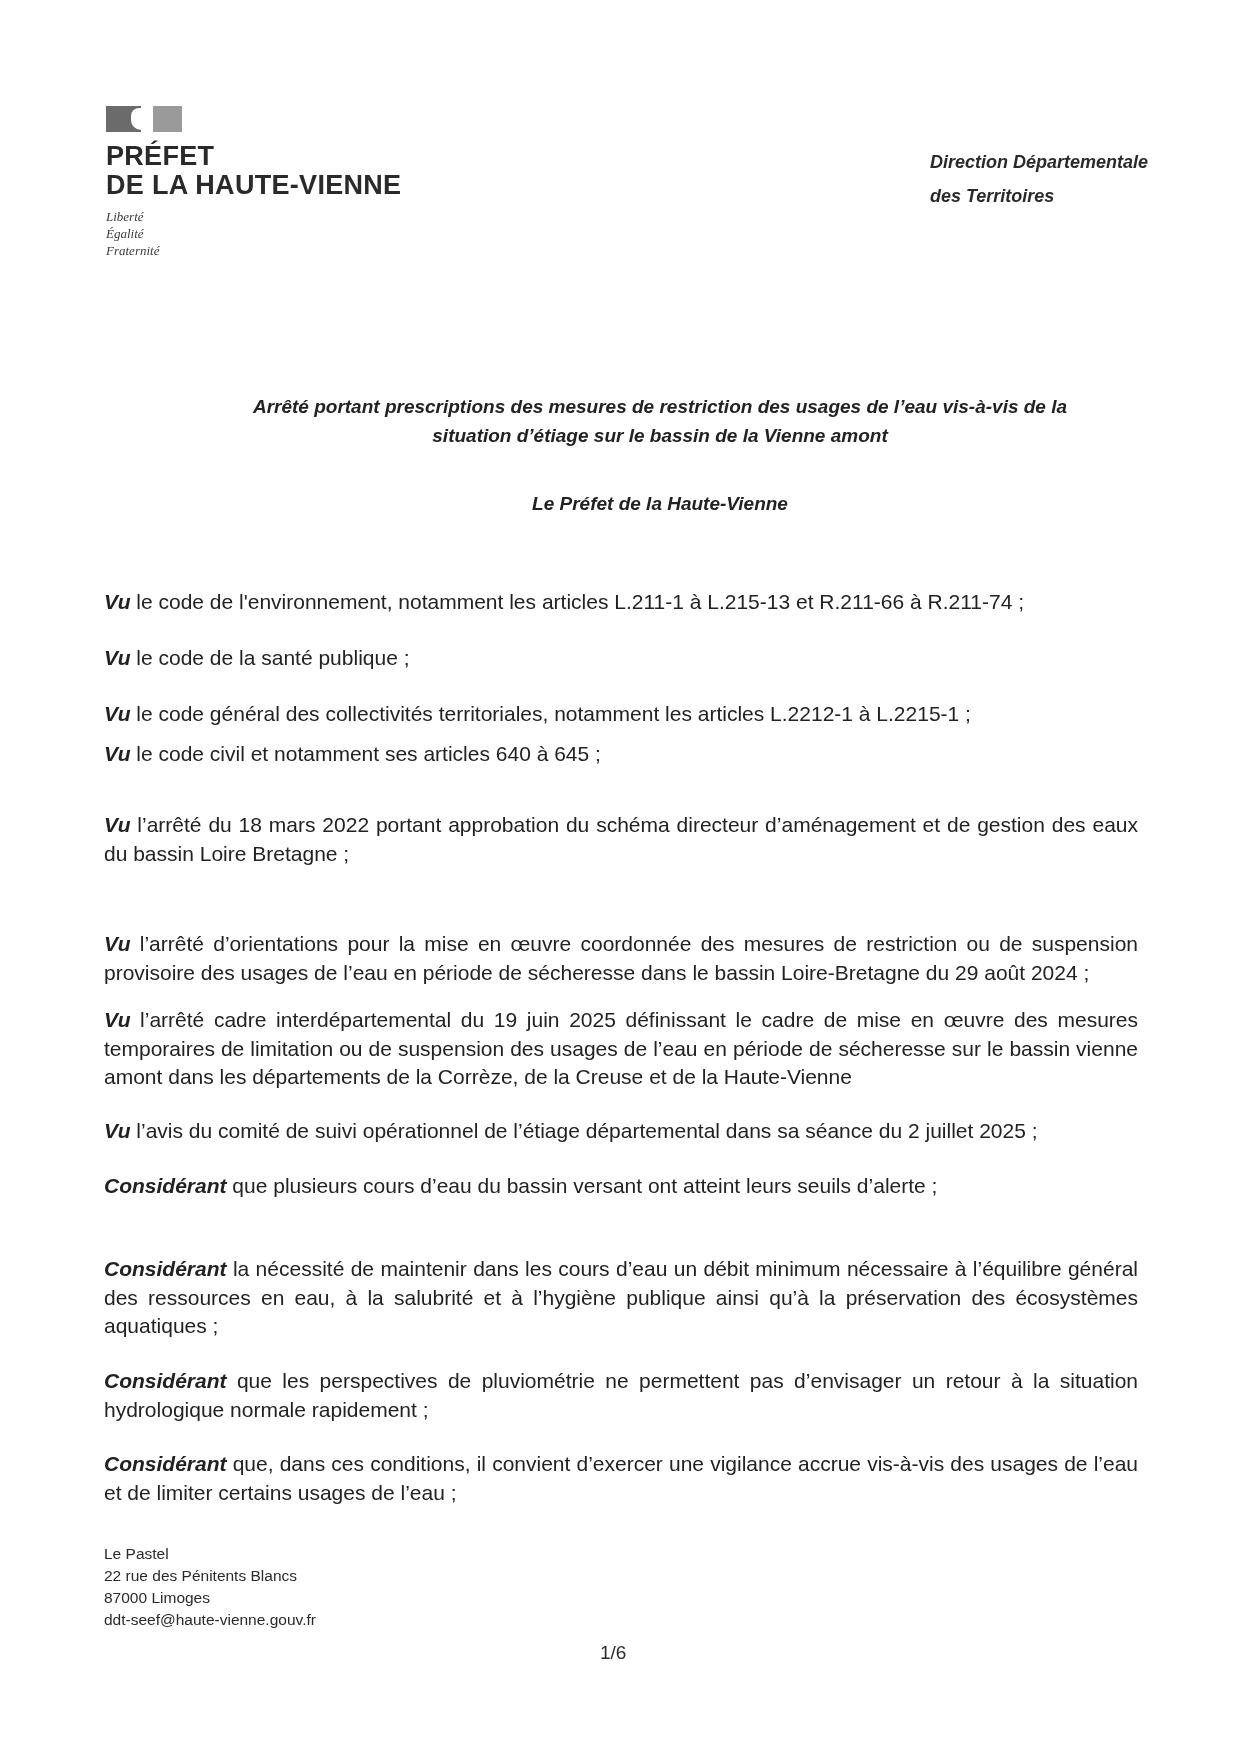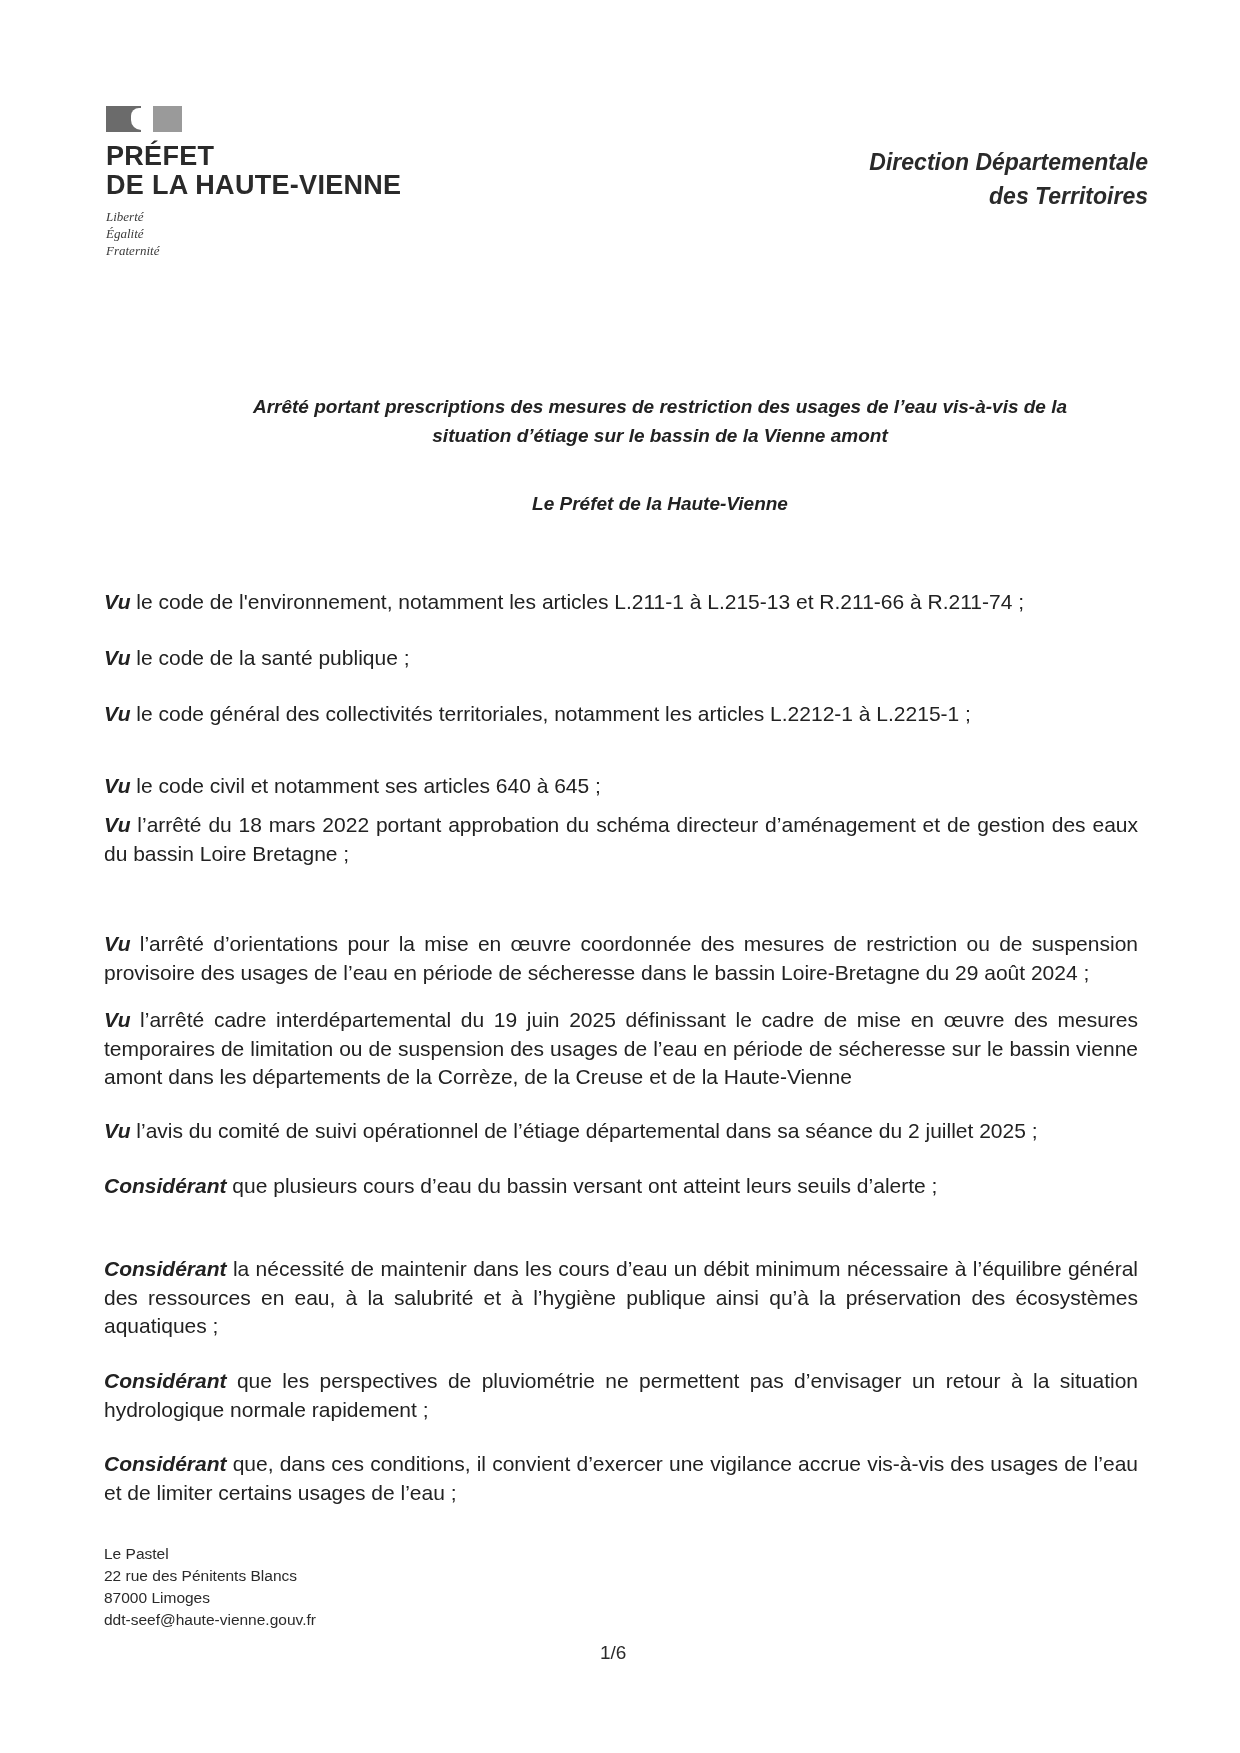--- a/index.html
+++ b/index.html
@@ -22,22 +22,22 @@
     .prefet-title {
       margin-top: 10px; font-weight: bold; font-size: 27px; line-height: 29px;
       letter-spacing: 0.3px; color: #2a2a2a;
     }
     .devise {
       margin-top: 8px; font-family: "Liberation Serif", "DejaVu Serif", serif;
       font-style: italic; font-size: 13px; line-height: 17px; color: #3a3a3a;
     }
 
     .direction {
-      position: absolute; right: 92px; top: 145px; text-align: right;
-      font-style: italic; font-weight: bold; font-size: 23px; line-height: 34px; color: #2a2a2a;
+      position: absolute; right: 92px; top: 145px; 
+      font-style: italic; font-weight: bold; font-size: 18px; line-height: 34px; color: #2a2a2a;
     }
 
     .arrete-title {
       position: absolute; left: 200px; width: 920px; top: 392px; text-align: center;
       font-style: italic; font-weight: bold; font-size: 19px; line-height: 29px; color: #222;
     }
     .prefet-sub {
       position: absolute; left: 200px; width: 920px; top: 493px; text-align: center;
       font-style: italic; font-weight: bold; font-size: 19px; color: #222;
     }
@@ -86,21 +86,21 @@
     <div>Arrêté portant prescriptions des mesures de restriction des usages de l’eau vis-à-vis de la</div>
     <div>situation d’étiage sur le bassin de la Vienne amont</div>
   </div>
 
   <div class="prefet-sub">Le Préfet de la Haute-Vienne</div>
 
   <div class="clauses">
     <p class="clause" style="position:absolute;top:0px;left:0;right:0;"><b>Vu</b><span> le code de l'environnement, notamment les articles L.211-1 à L.215-13 et R.211-66 à R.211-74 ;</span></p>
     <p class="clause" style="position:absolute;top:56px;left:0;right:0;"><b>Vu</b><span> le code de la santé publique ;</span></p>
     <p class="clause" style="position:absolute;top:112px;left:0;right:0;"><b>Vu</b><span> le code général des collectivités territoriales, notamment les articles L.2212-1 à L.2215-1 ;</span></p>
-    <p class="clause" style="position:absolute;top:184px;left:0;right:0;"><b>Vu</b><span> le code civil et notamment ses articles 640 à 645 ;</span></p>
+    <p class="clause" style="position:absolute;top:152px;left:0;right:0;"><b>Vu</b><span> le code civil et notamment ses articles 640 à 645 ;</span></p>
     <p class="clause" style="position:absolute;top:223px;left:0;right:0;"><b>Vu</b><span> l’arrêté du 18 mars 2022 portant approbation du schéma directeur d’aménagement et de gestion des eaux du bassin Loire Bretagne ;</span></p>
     <p class="clause" style="position:absolute;top:306px;left:0;right:0;margin-top:36px;"><b>Vu</b><span> l’arrêté d’orientations pour la mise en œuvre coordonnée des mesures de restriction ou de suspension provisoire des usages de l’eau en période de sécheresse dans le bassin Loire-Bretagne du 29 août 2024 ;</span></p>
     <p class="clause" style="position:absolute;top:418px;left:0;right:0;"><b>Vu</b><span> l’arrêté cadre interdépartemental du 19 juin 2025 définissant le cadre de mise en œuvre des mesures temporaires de limitation ou de suspension des usages de l’eau en période de sécheresse sur le bassin vienne amont dans les départements de la Corrèze, de la Creuse et de la Haute-Vienne</span></p>
     <p class="clause" style="position:absolute;top:529px;left:0;right:0;"><b>Vu</b><span> l’avis du comité de suivi opérationnel de l’étiage départemental dans sa séance du 2 juillet 2025 ;</span></p>
     <p class="clause" style="position:absolute;top:584px;left:0;right:0;"><b>Considérant</b><span> que plusieurs cours d’eau du bassin versant ont atteint leurs seuils d’alerte ;</span></p>
     <p class="clause" style="position:absolute;top:667px;left:0;right:0;"><b>Considérant</b><span> la nécessité de maintenir dans les cours d’eau un débit minimum nécessaire à l’équilibre général des ressources en eau, à la salubrité et à l’hygiène publique ainsi qu’à la préservation des écosystèmes aquatiques ;</span></p>
     <p class="clause" style="position:absolute;top:779px;left:0;right:0;"><b>Considérant</b><span> que les perspectives de pluviométrie ne permettent pas d’envisager un retour à la situation hydrologique normale rapidement ;</span></p>
     <p class="clause" style="position:absolute;top:862px;left:0;right:0;"><b>Considérant</b><span> que, dans ces conditions, il convient d’exercer une vigilance accrue vis-à-vis des usages de l’eau et de limiter certains usages de l’eau ;</span></p>
   </div>
 

